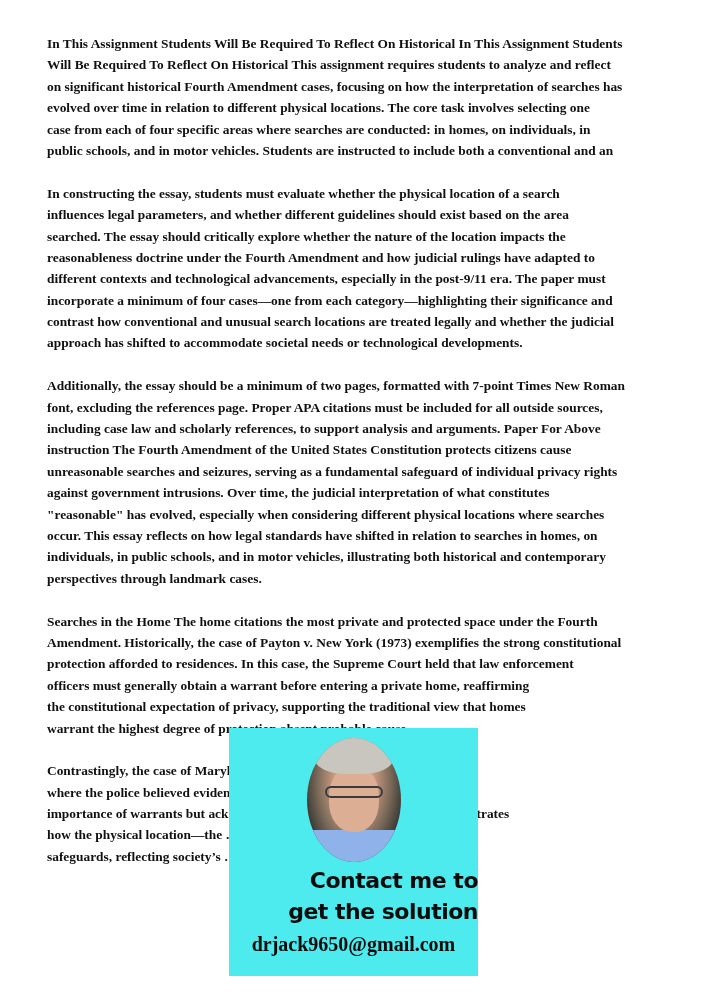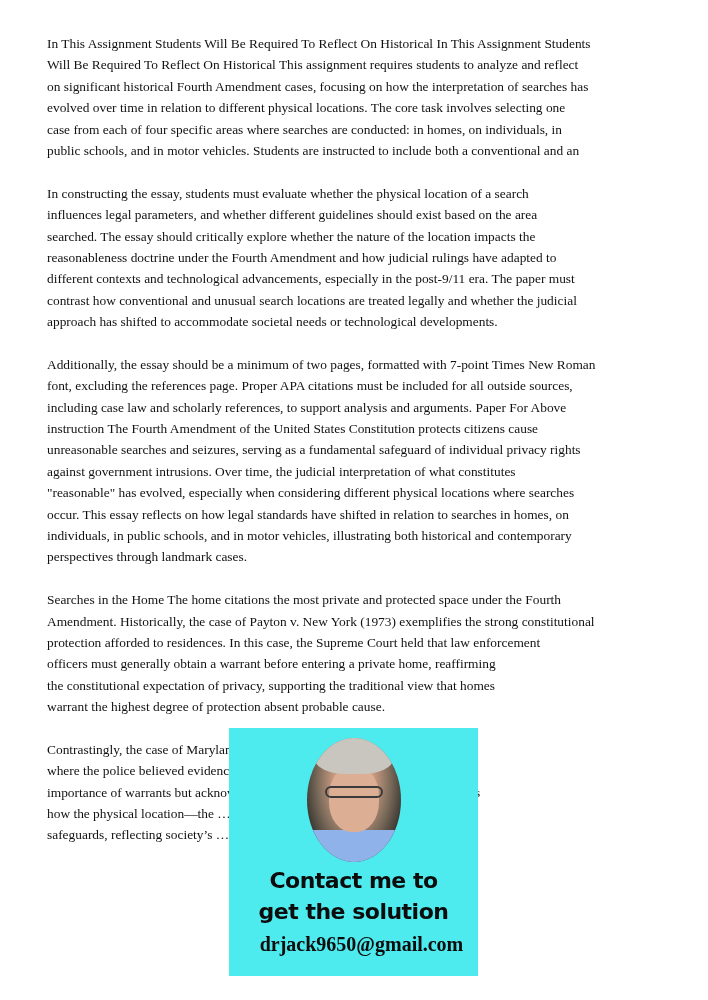--- a/index.html
+++ b/index.html
@@ -1,53 +1,54 @@
 <!DOCTYPE html>
 <html><head>
 <meta charset="utf-8">
 <style>
   html, body { margin:0; padding:0; background:#ffffff; }
   body { width:708px; height:1000px; position:relative; overflow:hidden; }
   .page { position:absolute; left:47px; top:33px; width:610px;
     font-family:"Liberation Serif", serif; font-size:13.4px; line-height:21.4px; color:#111; }
-  .line { white-space:nowrap; height:21.4px; }
+  .line { white-space:nowrap; height:21.4px;font-weight:bold; }
   .para { margin-bottom:21.4px; }
   .ad { position:absolute; left:229px; top:728px; width:249px; height:248px; background:#4deaee; }
   .portrait { position:absolute; left:78px; top:10px; width:94px; height:124px; border-radius:50%;
     background: radial-gradient(ellipse at 50% 35%, #e3b9a0 0%, #c99a80 30%, #7a6a5a 55%, #3d3a34 75%);
     overflow:hidden; }
   .hair { position:absolute; left:8px; top:0; width:78px; height:36px; border-radius:50% 50% 40% 40%; background:#c9c6c0; }
   .glasses { position:absolute; left:18px; top:48px; width:58px; height:12px; border:2px solid #3a3a3a; border-radius:6px; box-sizing:border-box; }
   .shirt { position:absolute; left:0; top:92px; width:94px; height:40px; background:#8fb2ea; }
   .face { position:absolute; left:22px; top:28px; width:50px; height:66px; border-radius:45%; background:#dcae94; }
-  .ad-line1, .ad-line2 { position:absolute; left:0; width:249px; text-align:center;
+  .ad-line1, .ad-line2 { position:absolute; left:0; width:249px; text-align:right;
     font-family:"DejaVu Sans", sans-serif; font-weight:bold; font-size:22px; color:#0c0c0c; letter-spacing:-0.5px; }
   .ad-line1 { top:140px; }
   .ad-line2 { top:171px; }
-  .ad-email { position:absolute; left:8px; top:205px; width:249px; text-align:center;
+  .ad-email { position:absolute; left:0; top:205px; width:249px; text-align:center;
     font-family:"Liberation Serif", serif; font-weight:bold; font-size:20px; color:#0c0c0c; }
 </style>
 </head>
 <body>
 
 <div class="page">
   <div class="para">
     <div class="line">In This Assignment Students Will Be Required To Reflect On Historical In This Assignment Students</div>
     <div class="line">Will Be Required To Reflect On Historical This assignment requires students to analyze and reflect</div>
     <div class="line">on significant historical Fourth Amendment cases, focusing on how the interpretation of searches has</div>
     <div class="line">evolved over time in relation to different physical locations. The core task involves selecting one</div>
     <div class="line">case from each of four specific areas where searches are conducted: in homes, on individuals, in</div>
     <div class="line">public schools, and in motor vehicles. Students are instructed to include both a conventional and an</div>
   </div>
   <div class="para">
     <div class="line">In constructing the essay, students must evaluate whether the physical location of a search</div>
     <div class="line">influences legal parameters, and whether different guidelines should exist based on the area</div>
     <div class="line">searched. The essay should critically explore whether the nature of the location impacts the</div>
     <div class="line">reasonableness doctrine under the Fourth Amendment and how judicial rulings have adapted to</div>
     <div class="line">different contexts and technological advancements, especially in the post-9/11 era. The paper must</div>
+    <div class="line">incorporate a minimum of four cases—one from each category—highlighting their significance and</div>
     <div class="line">contrast how conventional and unusual search locations are treated legally and whether the judicial</div>
     <div class="line">approach has shifted to accommodate societal needs or technological developments.</div>
   </div>
   <div class="para">
     <div class="line">Additionally, the essay should be a minimum of two pages, formatted with 7-point Times New Roman</div>
     <div class="line">font, excluding the references page. Proper APA citations must be included for all outside sources,</div>
     <div class="line">including case law and scholarly references, to support analysis and arguments. Paper For Above</div>
     <div class="line">instruction The Fourth Amendment of the United States Constitution protects citizens cause</div>
     <div class="line">unreasonable searches and seizures, serving as a fundamental safeguard of individual privacy rights</div>
     <div class="line">against government intrusions. Over time, the judicial interpretation of what constitutes</div>

